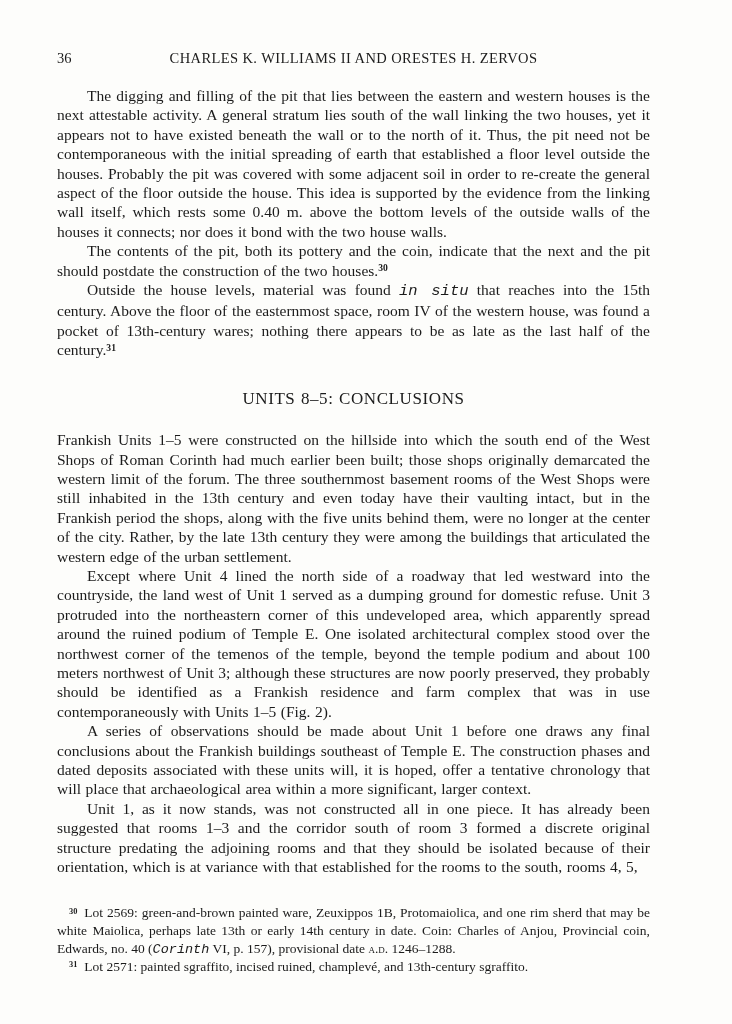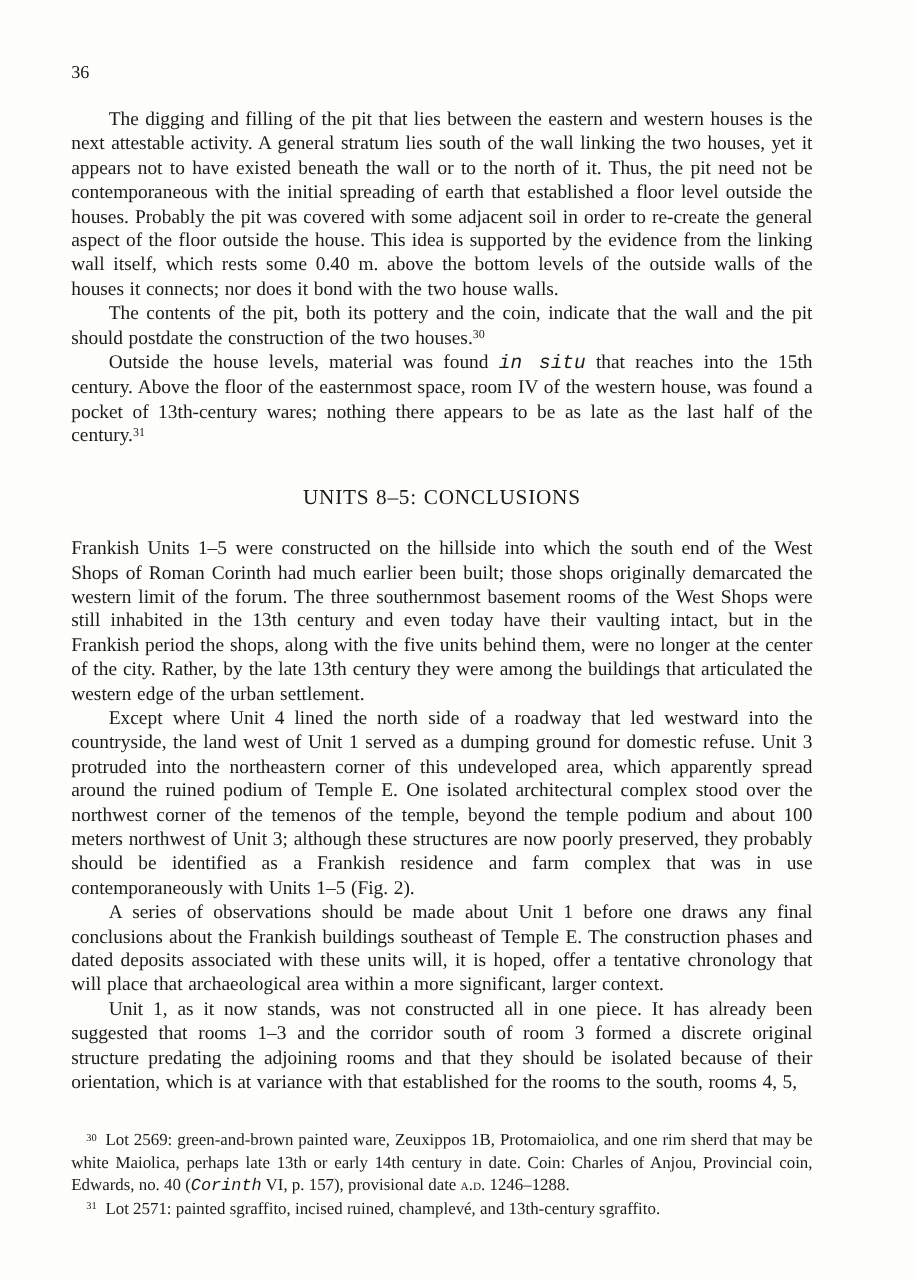--- a/index.html
+++ b/index.html
@@ -53,20 +53,21 @@
     text-indent: 0;
     letter-spacing: 0.6px;
     margin: 29px 0 22px 0;
   }
   sup.fn-ref, sup.fn-marker {
     font-size: 62%;
     line-height: 0;
     vertical-align: baseline;
     position: relative;
     top: -0.45em;
+    font-weight: bold;
   }
   .footnotes {
     margin-top: 28px;
     font-size: 13.5px;
     line-height: 17.6px;
     text-align: justify;
   }
   .footnote {
     margin: 0;
     text-indent: 12px;
@@ -76,24 +77,25 @@
   }
   em { font-style: italic; font-family: Liberation Mono, monospace; }
   .smallcaps { font-variant: small-caps; }
 </style>
 </head>
 <body>
 
 <div class="page">
   <header class="running-header">
     <span class="page-number">36</span>
+    <span class="running-head">CHARLES K. WILLIAMS II AND ORESTES H. ZERVOS</span>
   </header>
   <main class="body-text" id="body-content">
       <p class="para"><span>The digging and filling of the pit that lies between the eastern and western houses is the next attestable activity. A general stratum lies south of the wall linking the two houses, yet it appears not to have existed beneath the wall or to the north of it. Thus, the pit need not be contemporaneous with the initial spreading of earth that established a floor level outside the houses. Probably the pit was covered with some adjacent soil in order to re-create the general aspect of the floor outside the house. This idea is supported by the evidence from the linking wall itself, which rests some 0.40 m. above the bottom levels of the outside walls of the houses it connects; nor does it bond with the two house walls.</span></p>
-      <p class="para"><span>The contents of the pit, both its pottery and the coin, indicate that the wall and the pit should postdate the construction of the two houses.</span><sup class="fn-ref">30</sup></p>
+      <p class="para"><span>The contents of the pit, both its pottery and the coin, indicate that the next and the pit should postdate the construction of the two houses.</span><sup class="fn-ref">30</sup></p>
       <p class="para"><span>Outside the house levels, material was found </span><em>in situ</em><span> that reaches into the 15th century. Above the floor of the easternmost space, room IV of the western house, was found a pocket of 13th-century wares; nothing there appears to be as late as the last half of the century.</span><sup class="fn-ref">31</sup></p>
       <h2 class="section-heading"><span>UNITS 8–5: CONCLUSIONS</span></h2>
       <p class="para noindent"><span>Frankish Units 1–5 were constructed on the hillside into which the south end of the West Shops of Roman Corinth had much earlier been built; those shops originally demarcated the western limit of the forum. The three southernmost basement rooms of the West Shops were still inhabited in the 13th century and even today have their vaulting intact, but in the Frankish period the shops, along with the five units behind them, were no longer at the center of the city. Rather, by the late 13th century they were among the buildings that articulated the western edge of the urban settlement.</span></p>
       <p class="para"><span>Except where Unit 4 lined the north side of a roadway that led westward into the countryside, the land west of Unit 1 served as a dumping ground for domestic refuse. Unit 3 protruded into the northeastern corner of this undeveloped area, which apparently spread around the ruined podium of Temple E. One isolated architectural complex stood over the northwest corner of the temenos of the temple, beyond the temple podium and about 100 meters northwest of Unit 3; although these structures are now poorly preserved, they probably should be identified as a Frankish residence and farm complex that was in use contemporaneously with Units 1–5 (Fig. 2).</span></p>
       <p class="para"><span>A series of observations should be made about Unit 1 before one draws any final conclusions about the Frankish buildings southeast of Temple E. The construction phases and dated deposits associated with these units will, it is hoped, offer a tentative chronology that will place that archaeological area within a more significant, larger context.</span></p>
       <p class="para"><span>Unit 1, as it now stands, was not constructed all in one piece. It has already been suggested that rooms 1–3 and the corridor south of room 3 formed a discrete original structure predating the adjoining rooms and that they should be isolated because of their orientation, which is at variance with that established for the rooms to the south, rooms 4, 5,</span></p>
     </main>
   <section class="footnotes" id="footnotes">
       <p class="footnote"><sup class="fn-marker">30</sup><span>Lot 2569: green-and-brown painted ware, Zeuxippos 1B, Protomaiolica, and one rim sherd that may be white Maiolica, perhaps late 13th or early 14th century in date. Coin: Charles of Anjou, Provincial coin, Edwards, no. 40 (</span><em>Corinth</em><span> VI, p. 157), provisional date </span><span class="smallcaps">a.d.</span><span> 1246–1288.</span></p>
       <p class="footnote"><sup class="fn-marker">31</sup><span>Lot 2571: painted sgraffito, incised ruined, champlevé, and 13th-century sgraffito.</span></p>

